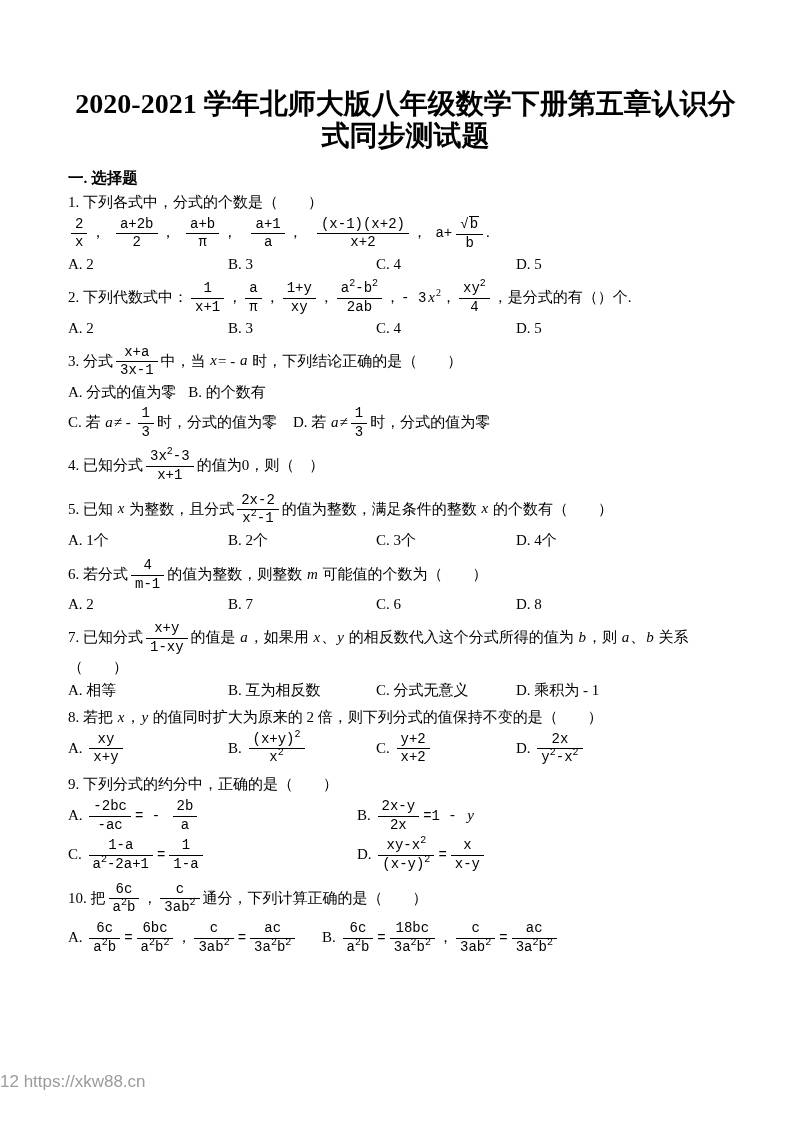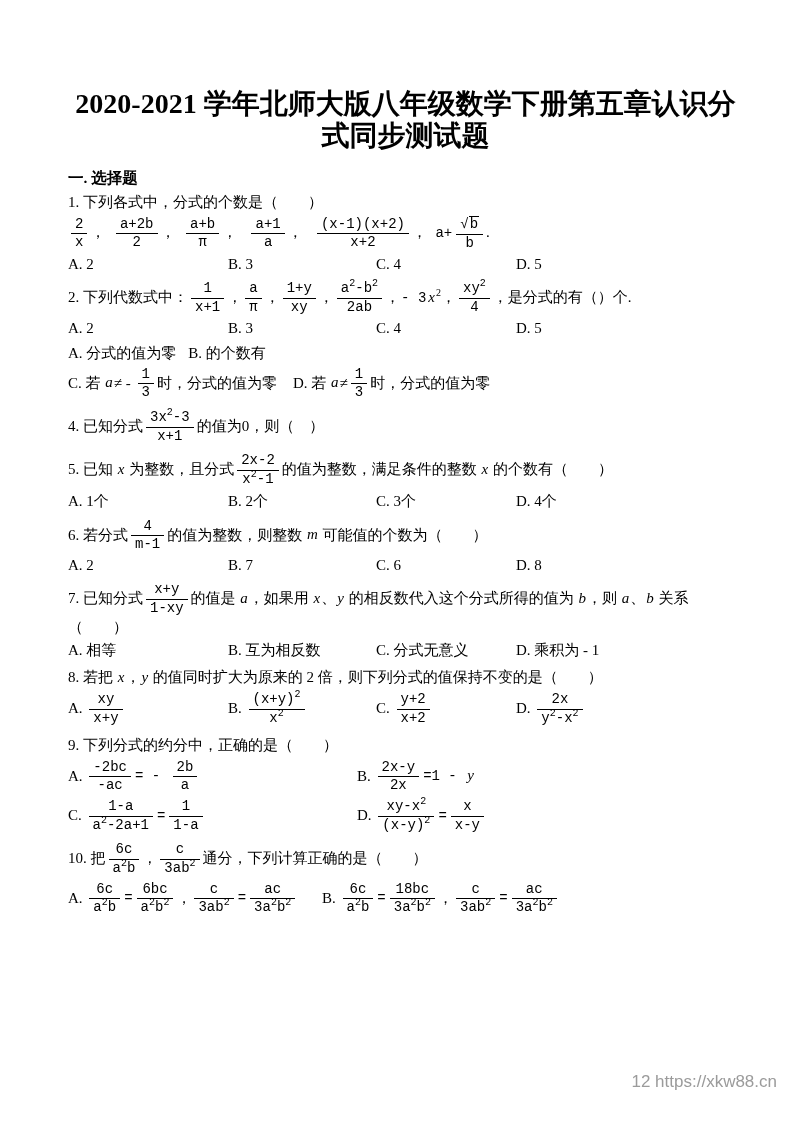--- a/index.html
+++ b/index.html
@@ -34,21 +34,21 @@
   }
   .fnum{display:block;border-bottom:1px solid #000;padding:0 4px 1px 4px;}
   .fden{display:block;padding:1px 4px 0 4px;}
   sup{font-size:10px;line-height:0;}
   .mono{font-family:"Liberation Mono","DejaVu Sans Mono",monospace;font-size:14px;padding:0 1px;}
   i.var{font-family:"Liberation Serif","DejaVu Serif",serif;font-style:italic;padding:0 1px;}
   .sqrt{display:inline-block;}
   .sqrt .rdx{display:inline-block;}
   .sqrt .rad{display:inline-block;border-top:1px solid #000;padding:0 1px;}
   .footer{
-    position:absolute;left:0;right:16px;bottom:30px;text-align:right;
+    position:absolute;left:0;right:16px;bottom:30px;text-align:left;
     color:#9b9b9b;font-family:"Liberation Sans","DejaVu Sans",sans-serif;font-size:17px;
   }
 </style>
 </head>
 <body>
 
 <div class="page">
 
   <div class="title">
     <span class="tline">2020-2021 学年北师大版八年级数学下册第五章认识分式同步测试题</span>
@@ -71,20 +71,21 @@
     <div class="stem math">2. 下列代数式中：<span class="frac"><span class="fnum">1</span><span class="fden">x+1</span></span>，<span class="frac"><span class="fnum">a</span><span class="fden">π</span></span>，<span class="frac"><span class="fnum">1+y</span><span class="fden">xy</span></span>，<span class="frac"><span class="fnum">a<sup>2</sup>-b<sup>2</sup></span><span class="fden">2ab</span></span>，<span class="mono">- 3</span><i class="var">x</i><sup>2</sup>，<span class="frac"><span class="fnum">xy<sup>2</sup></span><span class="fden">4</span></span>，是分式的有（）个.</div>
     <div class="opt-row row4">
       <span class="opt math">A. 2</span>
       <span class="opt math">B. 3</span>
       <span class="opt math">C. 4</span>
       <span class="opt math">D. 5</span>
     </div>
   </div>
 
   <div class="question">
+    <div class="stem math">3. 分式<span class="frac"><span class="fnum">x+a</span><span class="fden">3x-1</span></span>中，当 <i class="var">x</i>= - <i class="var">a</i> 时，下列结论正确的是（　　）</div>
     <div class="opt-row rowAB">
       <span class="opt math">A. 分式的值为零</span>
       <span class="opt math">B. 的个数有</span>
     </div>
     <div class="opt-row rowCD">
       <span class="opt math">C. 若 <i class="var">a</i>≠ - <span class="frac"><span class="fnum">1</span><span class="fden">3</span></span>时，分式的值为零</span>
       <span class="opt math">D. 若 <i class="var">a</i>≠<span class="frac"><span class="fnum">1</span><span class="fden">3</span></span>时，分式的值为零</span>
     </div>
   </div>
 

